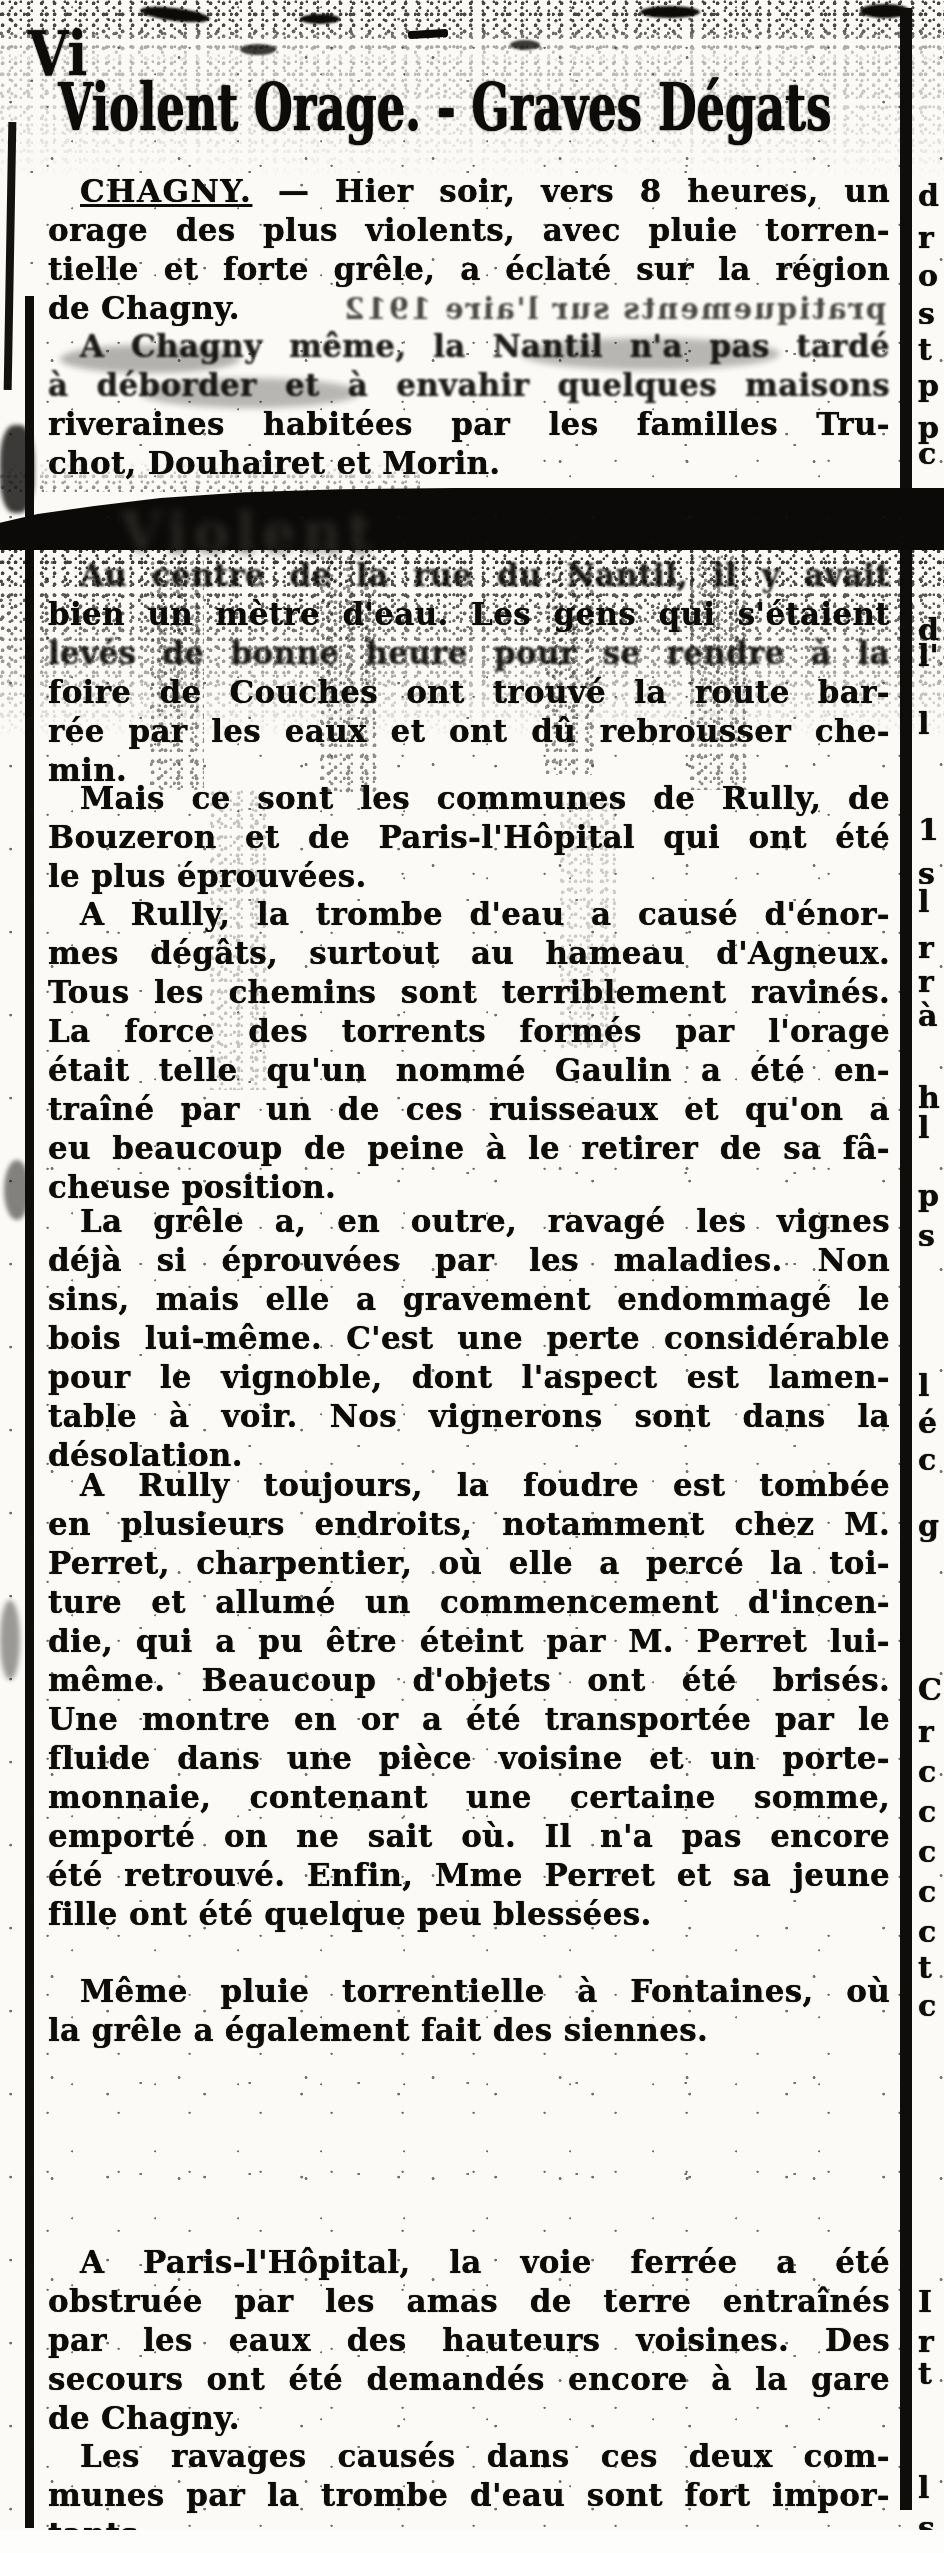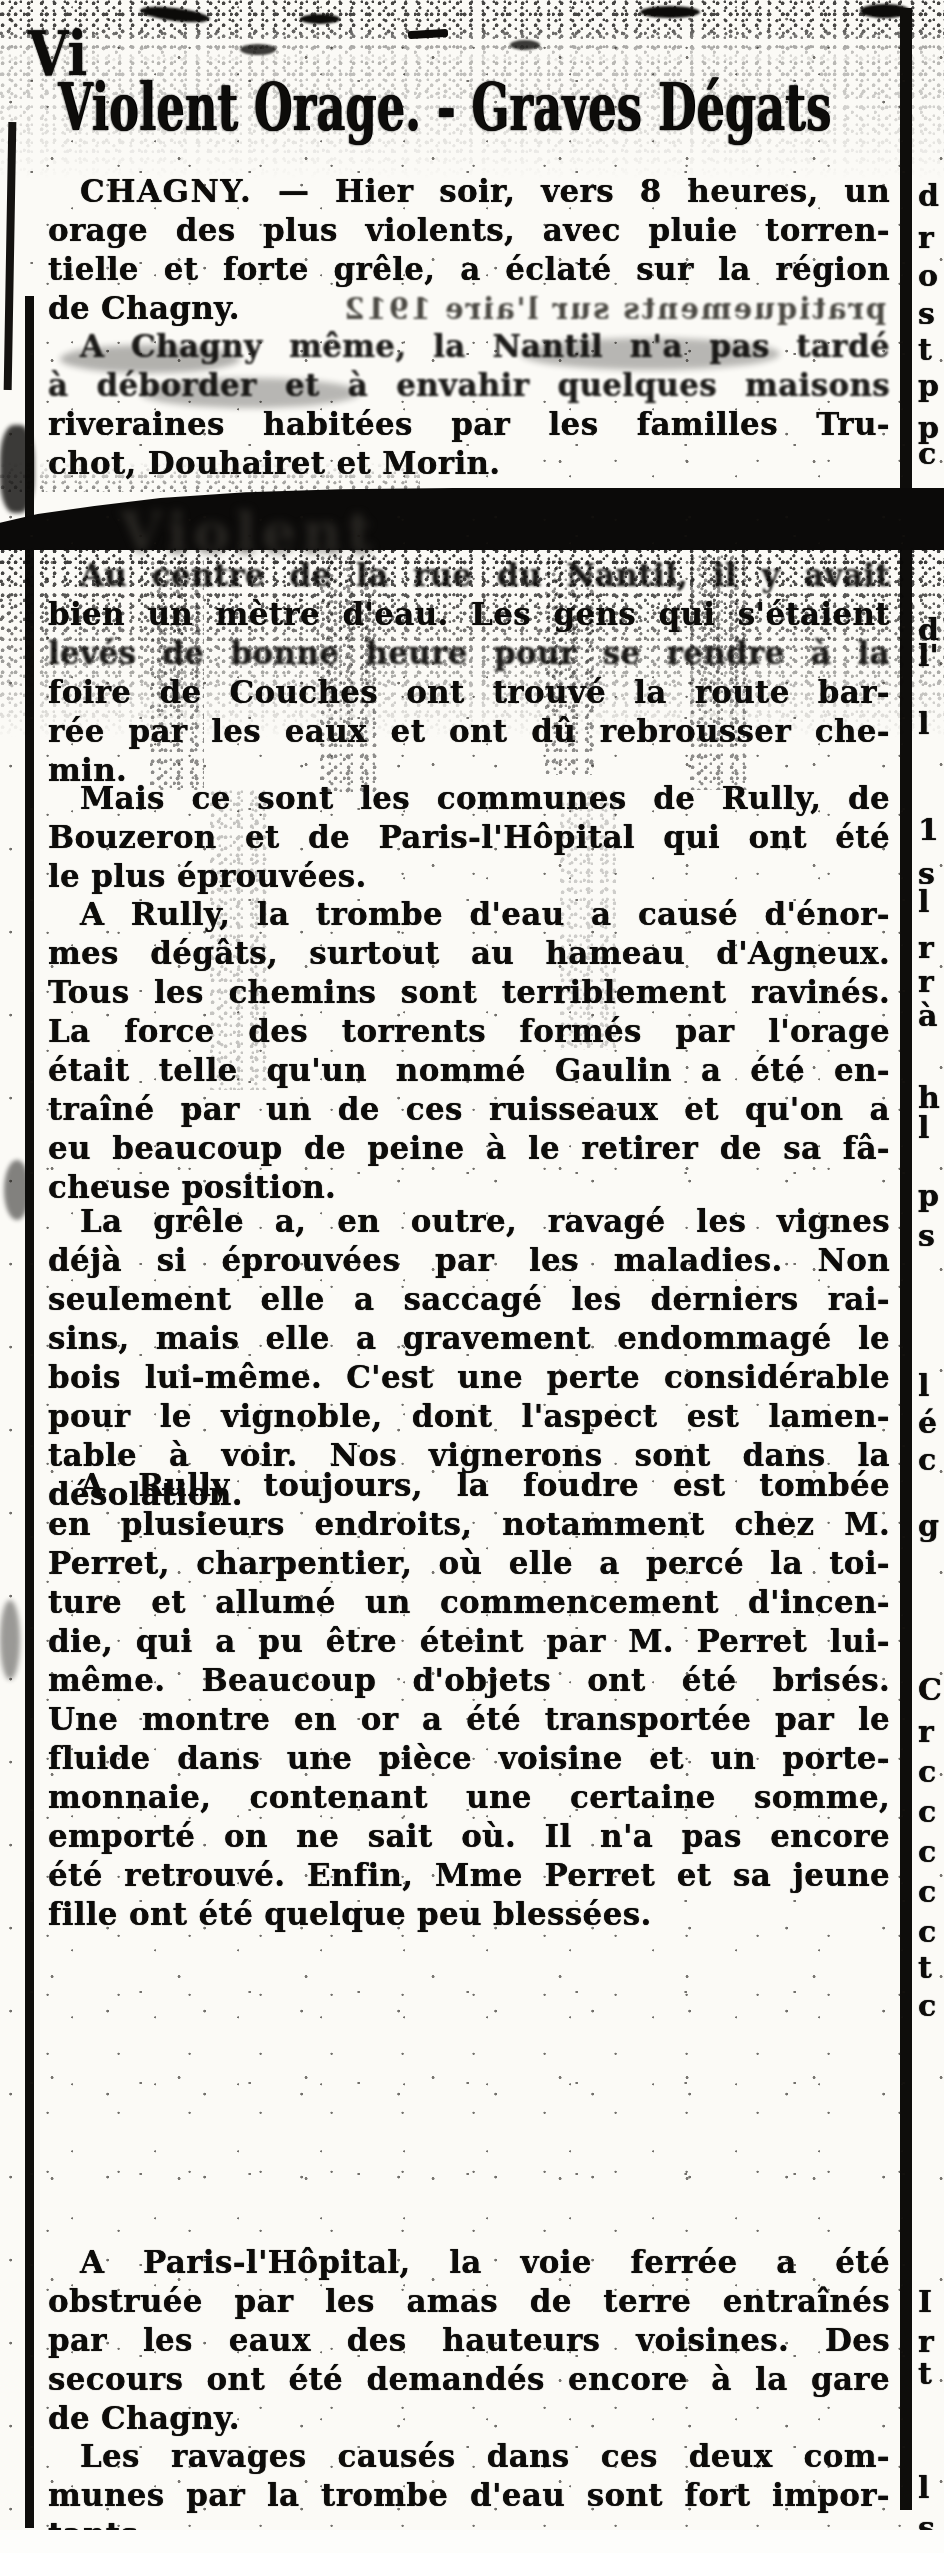--- a/index.html
+++ b/index.html
@@ -55,21 +55,21 @@
   .para{
     position:absolute; left:48px; width:842px; z-index:10;
     font-size:31px; font-weight:700; line-height:39px; letter-spacing:.3px;
     text-shadow:0 0 .8px rgba(12,11,9,.95);
   }
   .ln{height:39px; overflow:hidden; text-align:justify; text-align-last:justify; white-space:normal;}
   .ln.end{text-align-last:left;}
   .ln.ind{text-indent:32px;}
   .fuzz1{filter:blur(.45px);}
   .fuzz2{filter:blur(.8px); opacity:.93;}
-  .caps{letter-spacing:1.5px;}
+  .caps{letter-spacing:1.5px;text-decoration:underline;}
   
   .ghost-line{
     position:absolute; left:238px; top:292px; width:648px; z-index:8;
     font-size:29px; font-weight:700; letter-spacing:2px; color:#4c4a44;
     transform:scaleX(-1); filter:blur(1.1px); white-space:nowrap; overflow:hidden;
   }
   
   .band{
     position:absolute; left:0; top:488px; width:944px; height:62px; z-index:20;
     background:#0b0a09;
@@ -184,21 +184,20 @@
     <div class="ln fuzz1">La force des torrents formés par l'orage</div>
     <div class="ln">était telle qu'un nommé Gaulin a été en-</div>
     <div class="ln fuzz1">traîné par un de ces ruisseaux et qu'on a</div>
     <div class="ln">eu beaucoup de peine à le retirer de sa fâ-</div>
     <div class="ln end">cheuse position.</div>
   </div>
 
   <div class="para" style="top:1202px">
     <div class="ln ind fuzz1">La grêle a, en outre, ravagé les vignes</div>
     <div class="ln fuzz1">déjà si éprouvées par les maladies. Non</div>
-    <div class="ln">seulement elle a saccagé les derniers rai-</div>
     <div class="ln">sins, mais elle a gravement endommagé le</div>
     <div class="ln">bois lui-même. C'est une perte considérable</div>
     <div class="ln">pour le vignoble, dont l'aspect est lamen-</div>
     <div class="ln">table à voir. Nos vignerons sont dans la</div>
     <div class="ln end fuzz1">désolation.</div>
   </div>
 
   <div class="para" style="top:1466px">
     <div class="ln ind">A Rully toujours, la foudre est tombée</div>
     <div class="ln">en plusieurs endroits, notamment chez M.</div>
@@ -207,20 +206,24 @@
     <div class="ln">die, qui a pu être éteint par M. Perret lui-</div>
     <div class="ln fuzz1">même. Beaucoup d'objets ont été brisés.</div>
     <div class="ln">Une montre en or a été transportée par le</div>
     <div class="ln">fluide dans une pièce voisine et un porte-</div>
     <div class="ln">monnaie, contenant une certaine somme,</div>
     <div class="ln fuzz1">emporté on ne sait où. Il n'a pas encore</div>
     <div class="ln">été retrouvé. Enfin, Mme Perret et sa jeune</div>
     <div class="ln end">fille ont été quelque peu blessées.</div>
   </div>
 
+  <div class="para" style="top:1972px">
+    <div class="ln ind">Même pluie torrentielle à Fontaines, où</div>
+    <div class="ln end">la grêle a également fait des siennes.</div>
+  </div>
 
 
   <div class="para" style="top:2243px">
     <div class="ln ind">A Paris-l'Hôpital, la voie ferrée a été</div>
     <div class="ln">obstruée par les amas de terre entraînés</div>
     <div class="ln">par les eaux des hauteurs voisines. Des</div>
     <div class="ln">secours ont été demandés encore à la gare</div>
     <div class="ln end">de Chagny.</div>
   </div>
 

